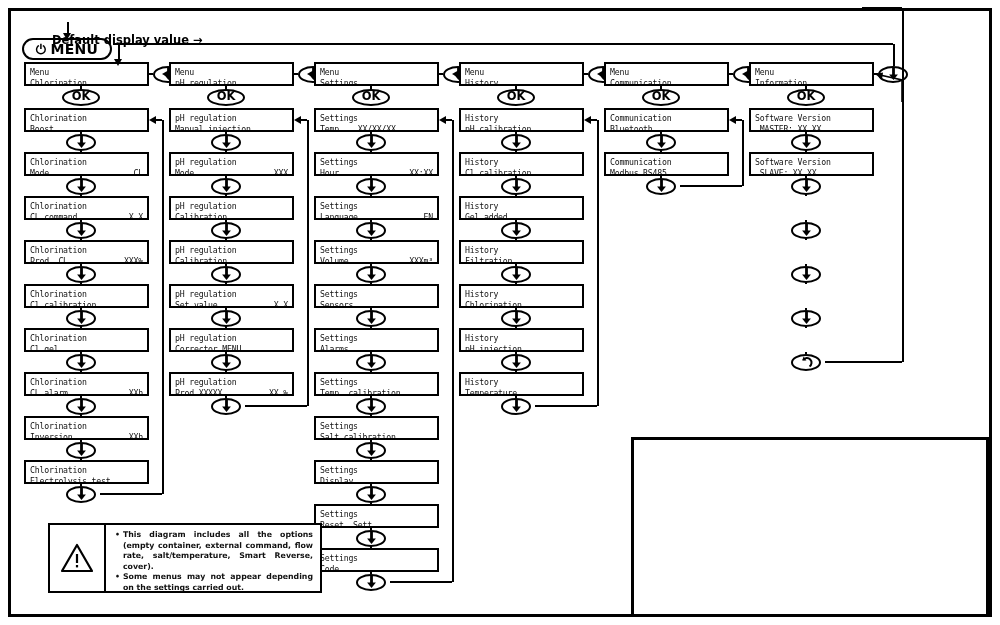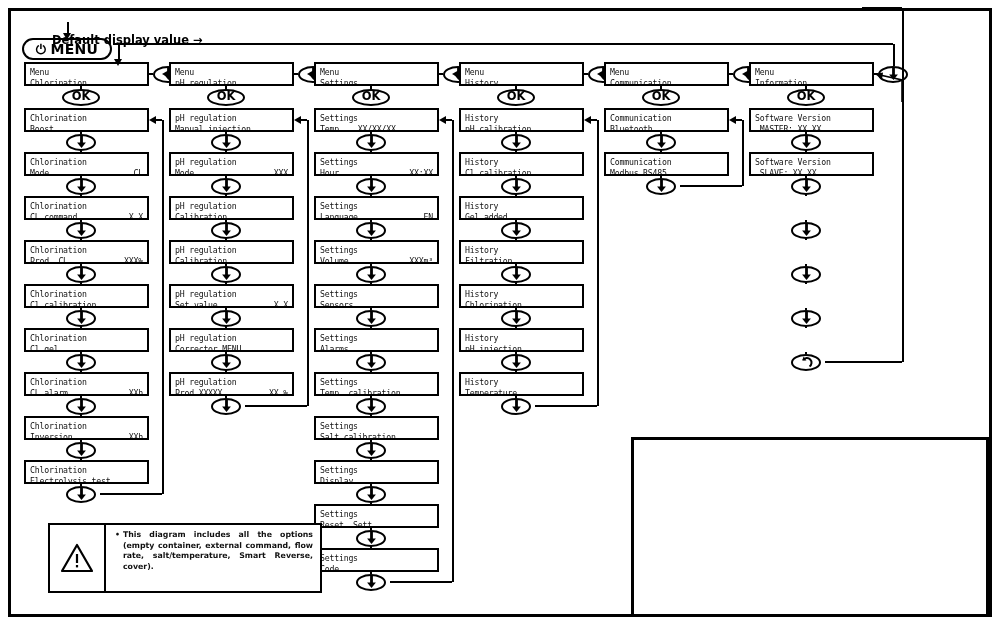--- a/index.html
+++ b/index.html
@@ -639,18 +639,19 @@
   <div id="note-icon-cell">
     <svg width="34" height="30" viewBox="0 0 34 30" aria-hidden="true">
       <polygon points="17,2 32,28 2,28" fill="none" stroke="#000" stroke-width="2.2" stroke-linejoin="round"></polygon>
       <rect x="15.9" y="11" width="2.2" height="9" fill="#000"></rect>
       <rect x="15.9" y="22" width="2.2" height="2.4" fill="#000"></rect>
     </svg>
   </div>
   <div id="note-text-cell">
     <ul>
       <li>This diagram includes all the options (empty container, external command, flow rate, salt/temperature, Smart Reverse, cover).</li>
+      <li>Some menus may not appear depending on the settings carried out.</li>
     </ul>
   </div>
 </div>
 
 <div id="default-panel"></div>
 <div id="default-label">Default display value →</div>
 
 </body></html>

